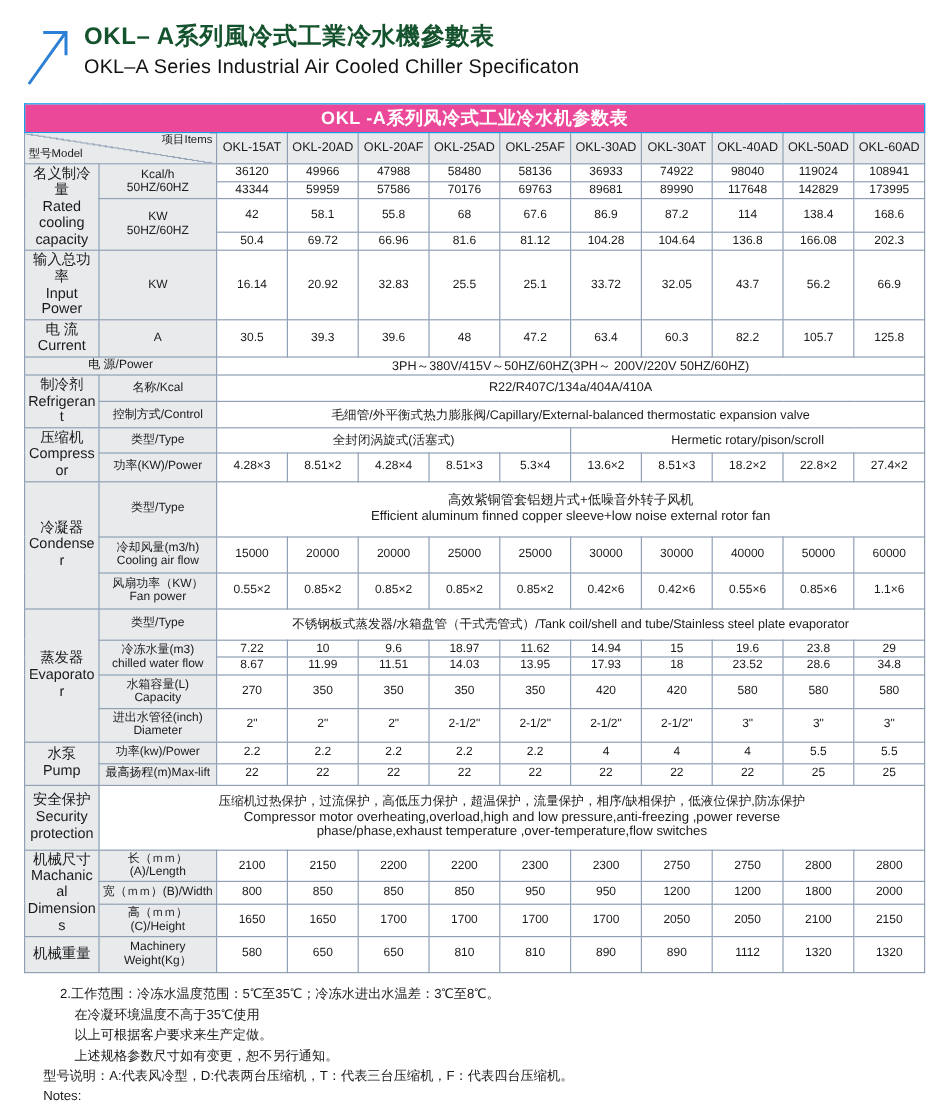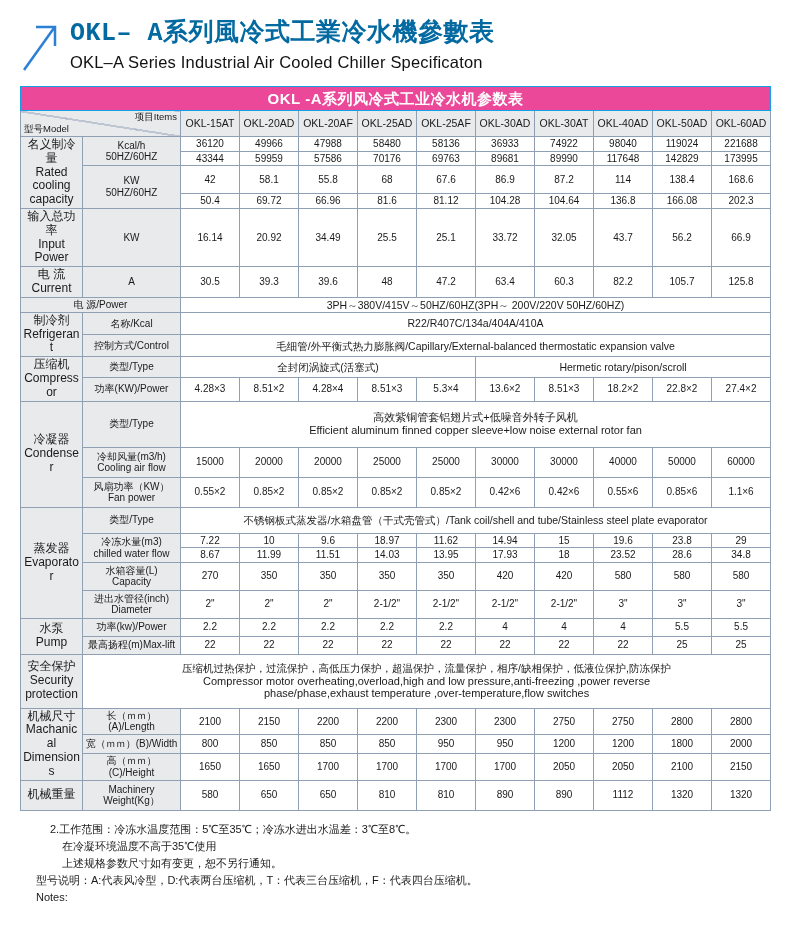--- a/index.html
+++ b/index.html
@@ -11,27 +11,26 @@
     font-family: "Liberation Sans", sans-serif;
     color: #1a1a1a;
   }
   .page { padding: 18px 20px 10px 20px; position: relative; }
 
   
   .header { display: flex; align-items: flex-start; gap: 10px; margin-bottom: 12px; }
   .header-arrow { width: 40px; height: 52px; flex: 0 0 40px; margin-top: 4px; }
   .header-text { padding-top: 2px; }
   .title-cn {
-    font-size: 25px;
+    font-size: 20px;
     font-weight: bold;
     letter-spacing: 0.5px;
     line-height: 1.15;
-    color: #0369a1;
+    color: #14532d;
     white-space: nowrap;
-    font-family: Liberation Mono, monospace;
   }
   .title-en {
     font-size: 16.5px;
     font-weight: normal;
     letter-spacing: 0.2px;
     color: #111;
     margin-top: 4px;
     white-space: nowrap;
   }
 
@@ -159,21 +158,21 @@
       </td>
       <td class="white">36120</td>
       <td class="white">49966</td>
       <td class="white">47988</td>
       <td class="white">58480</td>
       <td class="white">58136</td>
       <td class="white">36933</td>
       <td class="white">74922</td>
       <td class="white">98040</td>
       <td class="white">119024</td>
-      <td class="white">221688</td>
+      <td class="white">108941</td>
     </tr>
     <tr>
       <td class="white">43344</td>
       <td class="white">59959</td>
       <td class="white">57586</td>
       <td class="white">70176</td>
       <td class="white">69763</td>
       <td class="white">89681</td>
       <td class="white">89990</td>
       <td class="white">117648</td>
@@ -210,21 +209,21 @@
     </tr>
 
     <tr style="height:26px">
       <td class="lbl sec-label">
         <div>输入总功率</div>
         <div>Input Power</div>
       </td>
       <td class="lbl">KW</td>
       <td class="white">16.14</td>
       <td class="white">20.92</td>
-      <td class="white">34.49</td>
+      <td class="white">32.83</td>
       <td class="white">25.5</td>
       <td class="white">25.1</td>
       <td class="white">33.72</td>
       <td class="white">32.05</td>
       <td class="white">43.7</td>
       <td class="white">56.2</td>
       <td class="white">66.9</td>
     </tr>
 
     <tr style="height:26px">
@@ -503,18 +502,19 @@
       <td class="white">1112</td>
       <td class="white">1320</td>
       <td class="white">1320</td>
     </tr>
   </tbody>
     </table>
 
   <div class="notes">
     <div class="indent1">2.工作范围：冷冻水温度范围：5℃至35℃；冷冻水进出水温差：3℃至8℃。</div>
     <div class="indent2">在冷凝环境温度不高于35℃使用</div>
+    <div class="indent2">以上可根据客户要求来生产定做。</div>
     <div class="indent2">上述规格参数尺寸如有变更，恕不另行通知。</div>
     <div>型号说明：A:代表风冷型，D:代表两台压缩机，T：代表三台压缩机，F：代表四台压缩机。</div>
     <div>Notes:</div>
   </div>
 
 </div>
 
 </body></html>

